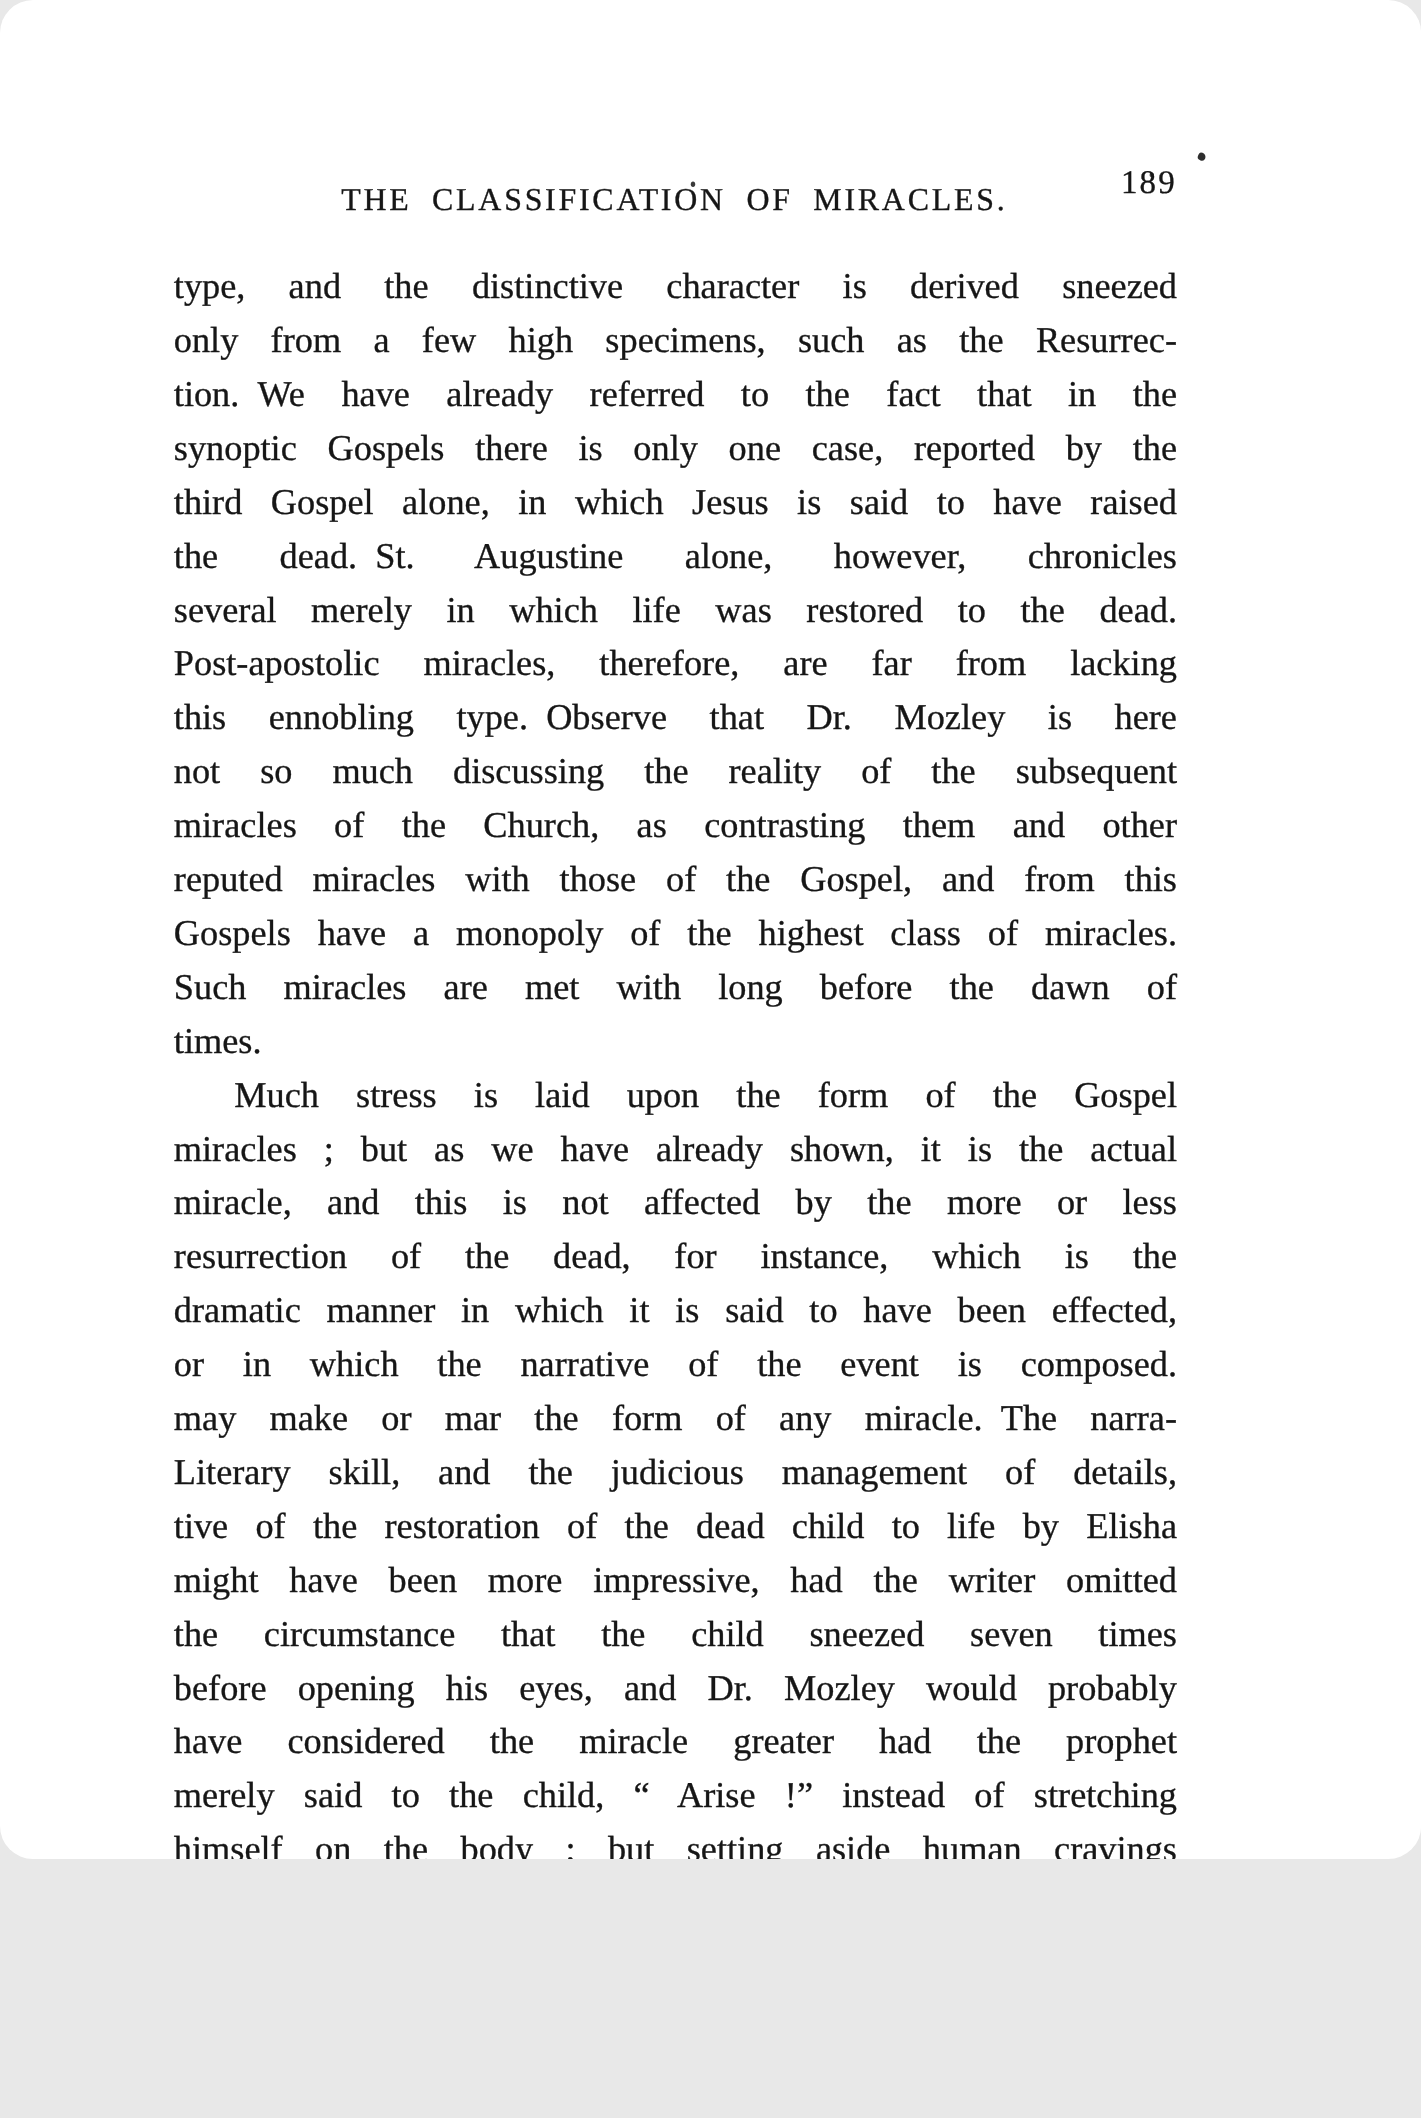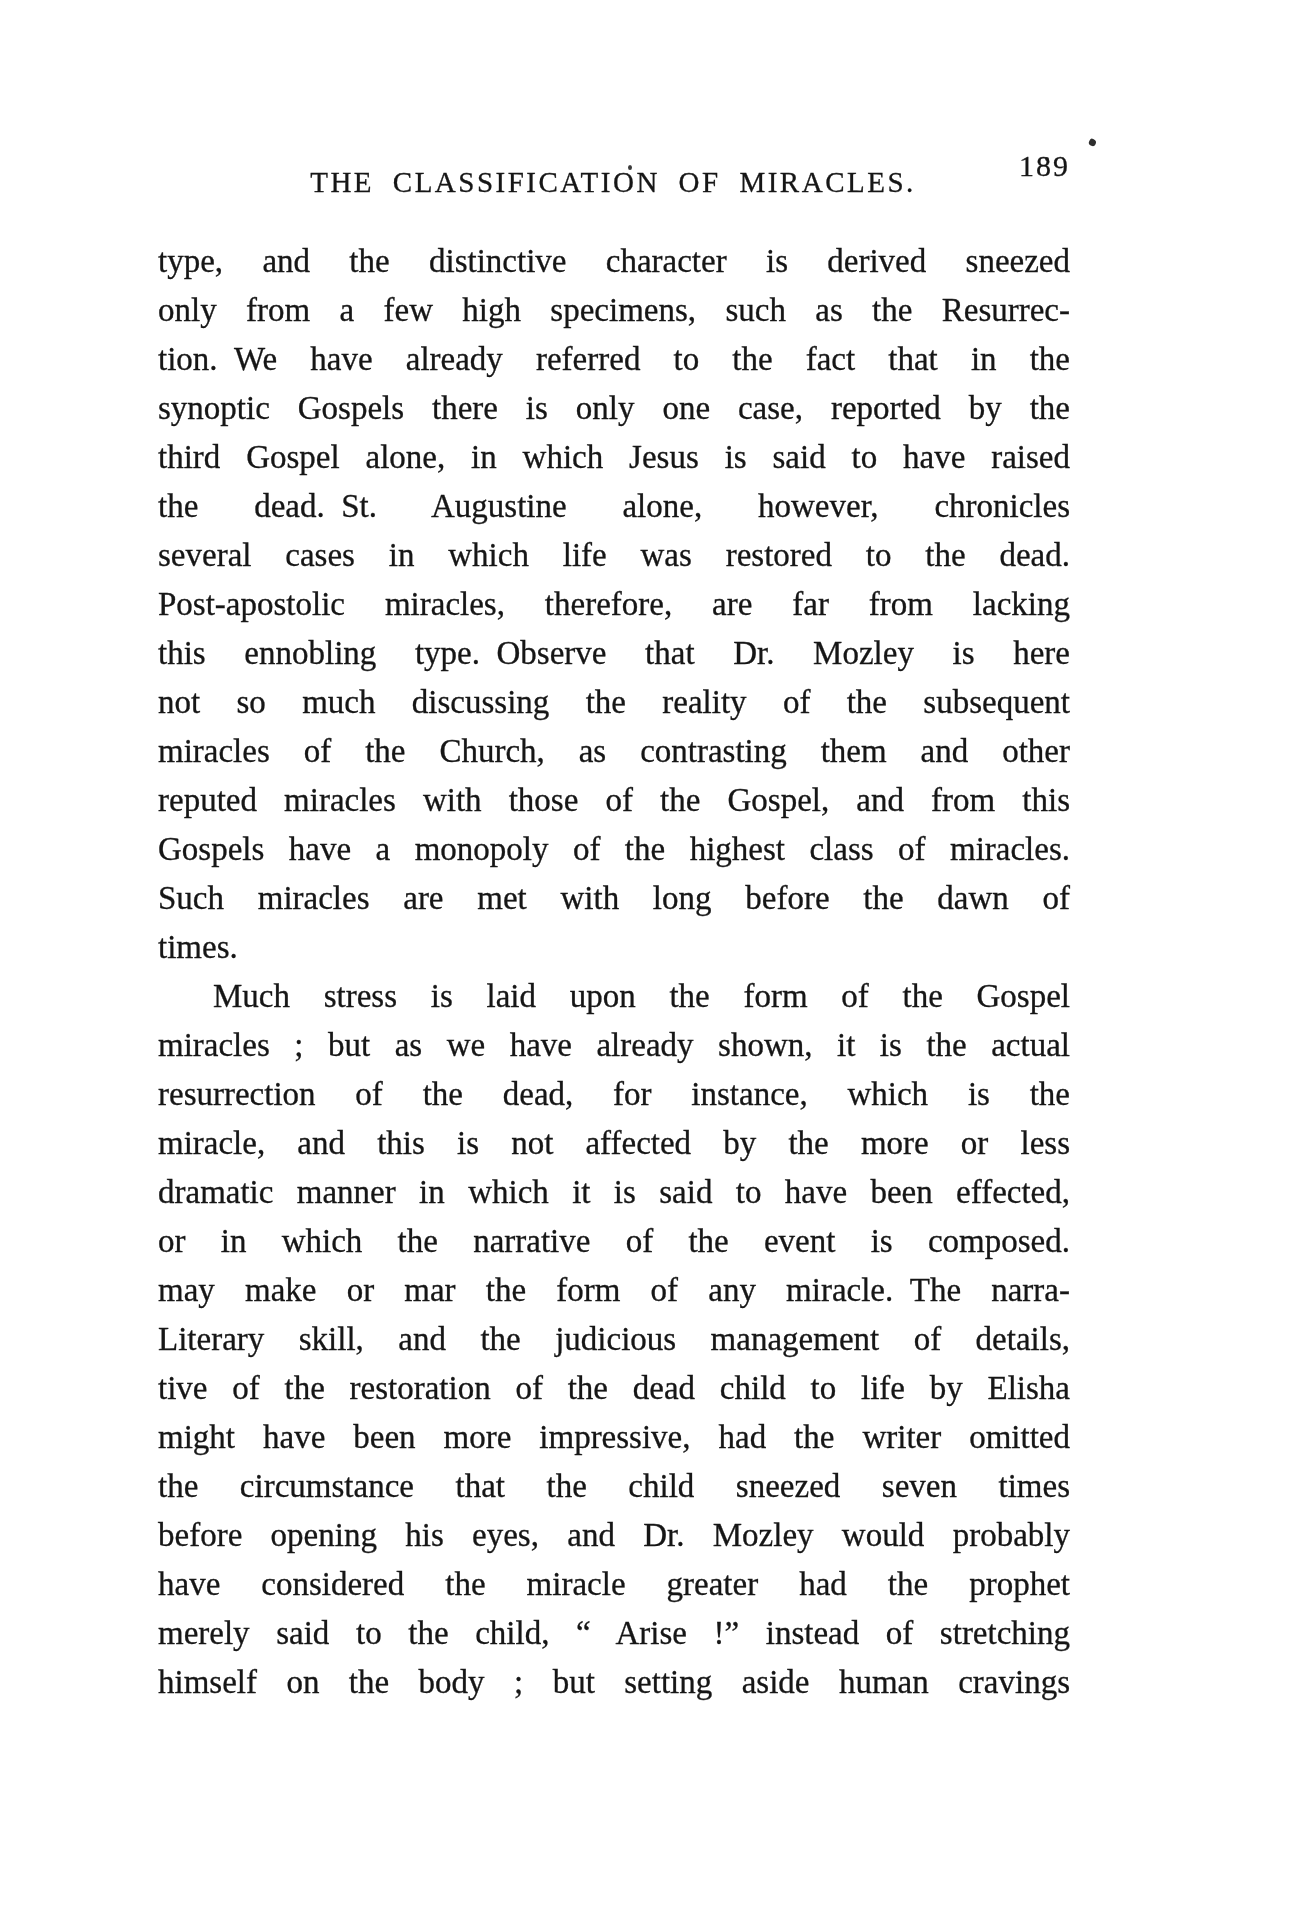--- a/index.html
+++ b/index.html
@@ -1,23 +1,24 @@
 <!DOCTYPE html>
 <html><head>
 <meta charset="utf-8">
 <style>
   html,body { margin:0; padding:0; background:#e8e8e8; }
   .page {
     position:relative;
-    width:1292px; height:1925px;
+    width:1292px; height:1690px;
     margin:0 auto;
     background:#ffffff;
     color:#161616;
     font-family:"Liberation Serif","DejaVu Serif",serif;
     overflow:hidden;
+    border-radius:30px;
     -webkit-text-stroke:0.3px;
   }
   .running-title {
     position:absolute; left:156px; top:166px; width:914px;
     text-align:center;
     font-size:29px; line-height:32px;
     letter-spacing:2.5px; word-spacing:9px;
     white-space:nowrap;
   }
   .page-number {
@@ -59,36 +60,36 @@
 
   <div class="body-text">
 
     <div class="paragraph">
       <div class="line">type, and the distinctive character is derived sneezed</div>
       <div class="line">only from a few high specimens, such as the Resurrec-</div>
       <div class="line">tion. We have already referred to the fact that in the</div>
       <div class="line">synoptic Gospels there is only one case, reported by the</div>
       <div class="line">third Gospel alone, in which Jesus is said to have raised</div>
       <div class="line">the dead. St. Augustine alone, however, chronicles</div>
-      <div class="line">several cases in which life was restored to the dead.</div>
+      <div class="line">several merely in which life was restored to the dead.</div>
       <div class="line">Post-apostolic miracles, therefore, are far from lacking</div>
       <div class="line">this ennobling type. Observe that Dr. Mozley is here</div>
       <div class="line">not so much discussing the reality of the subsequent</div>
       <div class="line">miracles of the Church, as contrasting them and other</div>
       <div class="line">reputed miracles with those of the Gospel, and from this</div>
       <div class="line">Gospels have a monopoly of the highest class of miracles.</div>
       <div class="line">Such miracles are met with long before the dawn of</div>
       <div class="line flush">times.</div>
     </div>
 
     <div class="paragraph">
       <div class="line indent">Much stress is laid upon the form of the Gospel</div>
       <div class="line">miracles ; but as we have already shown, it is the actual</div>
+      <div class="line">miracle, and this is not affected by the more or less</div>
       <div class="line">resurrection of the dead, for instance, which is the</div>
-      <div class="line">miracle, and this is not affected by the more or less</div>
       <div class="line">dramatic manner in which it is said to have been effected,</div>
       <div class="line">or in which the narrative of the event is composed.</div>
       <div class="line">may make or mar the form of any miracle. The narra-</div>
       <div class="line">Literary skill, and the judicious management of details,</div>
       <div class="line">tive of the restoration of the dead child to life by Elisha</div>
       <div class="line">might have been more impressive, had the writer omitted</div>
       <div class="line">the circumstance that the child sneezed seven times</div>
       <div class="line">before opening his eyes, and Dr. Mozley would probably</div>
       <div class="line">have considered the miracle greater had the prophet</div>
       <div class="line">merely said to the child, “ Arise !” instead of stretching</div>

